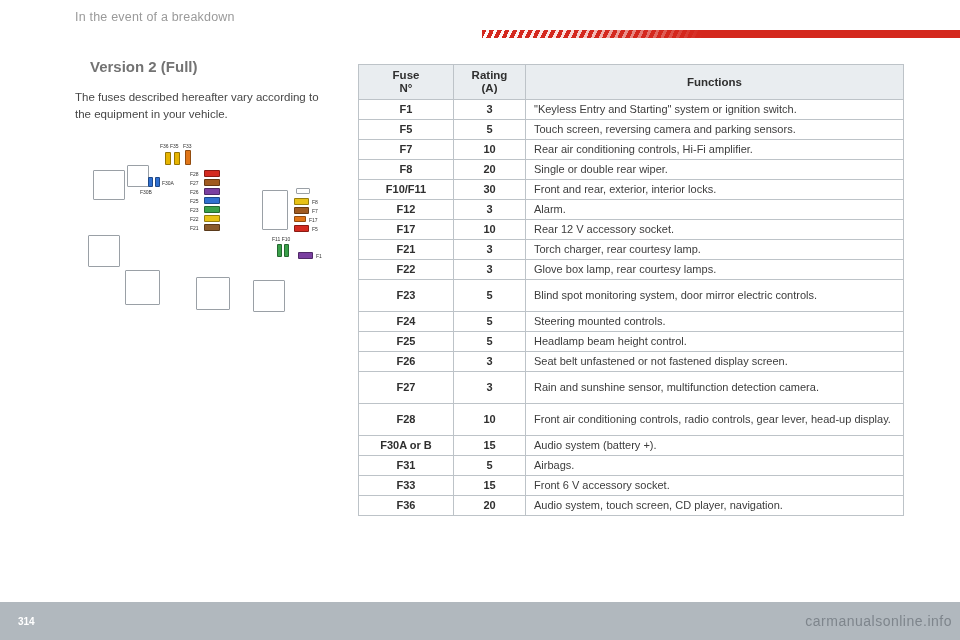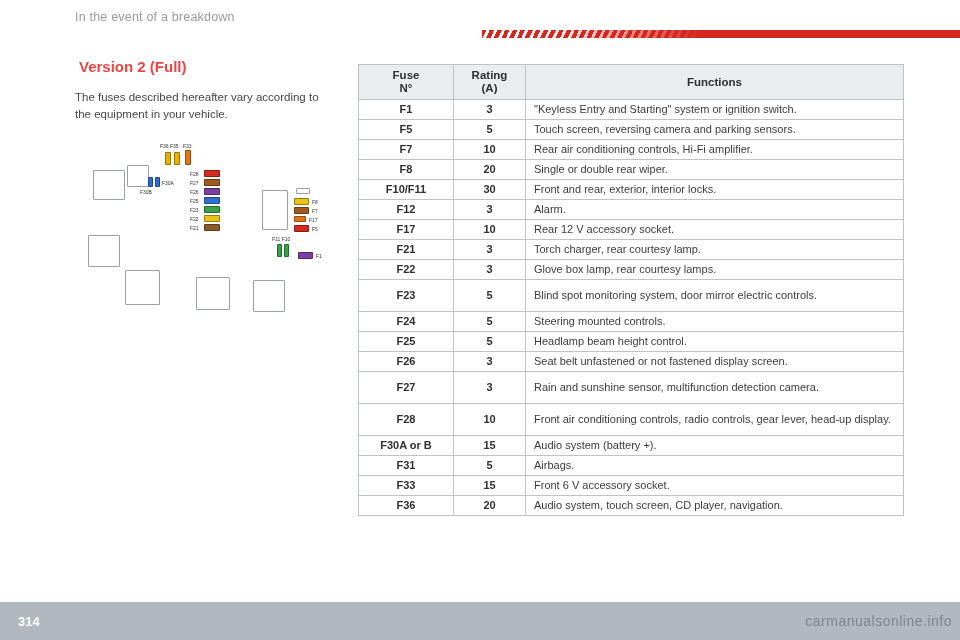--- a/index.html
+++ b/index.html
@@ -16,21 +16,21 @@
   }
   .red-bar{
     position:absolute;left:482px;top:30px;width:478px;height:8px;
     background-image:
       linear-gradient(to right, rgba(212,40,30,0) 0%, rgba(212,40,30,.15) 18%, #d4281e 46%, #d4281e 100%),
       repeating-linear-gradient(115deg, #d4281e 0 4px, #ffffff 4px 7px);
   }
   
   .left-col{position:absolute;left:75px;top:58px;width:262px;}
   .section-title{
-    margin:0 0 14px 4px;font-size:15px;font-weight:bold;color:#ef4444;
+    margin:0 0 14px 15px;font-size:15px;font-weight:bold;color:#737373;
   }
   .intro{
     margin:0;font-size:11.5px;line-height:1.5;color:#474747;width:256px;
   }
   
   .diagram{
     position:absolute;left:88px;top:140px;width:250px;height:178px;
   }
   .dbox{
     position:absolute;border:1px solid #9aa0a6;background:#ffffff;
@@ -62,21 +62,21 @@
   td.c-func{
     text-align:left;padding:3px 8px;line-height:13px;
   }
   tr.tall td{padding-top:9px;padding-bottom:9px;}
   
   .footer{
     position:absolute;left:0;bottom:0;width:960px;height:38px;
     background:#b1b8be;display:flex;align-items:center;justify-content:space-between;
   }
   .page-number{
-    margin-left:18px;color:#ffffff;font-weight:bold;font-size:13px;
+    margin-left:18px;color:#ffffff;font-weight:bold;font-size:10px;
   }
   .watermark{
     margin-right:8px;color:#7e858c;font-size:14px;letter-spacing:.5px;
   }
 </style>
 </head>
 <body>
 
 <span class="breadcrumb">In the event of a breakdown</span>
 <div class="red-bar"></div>

